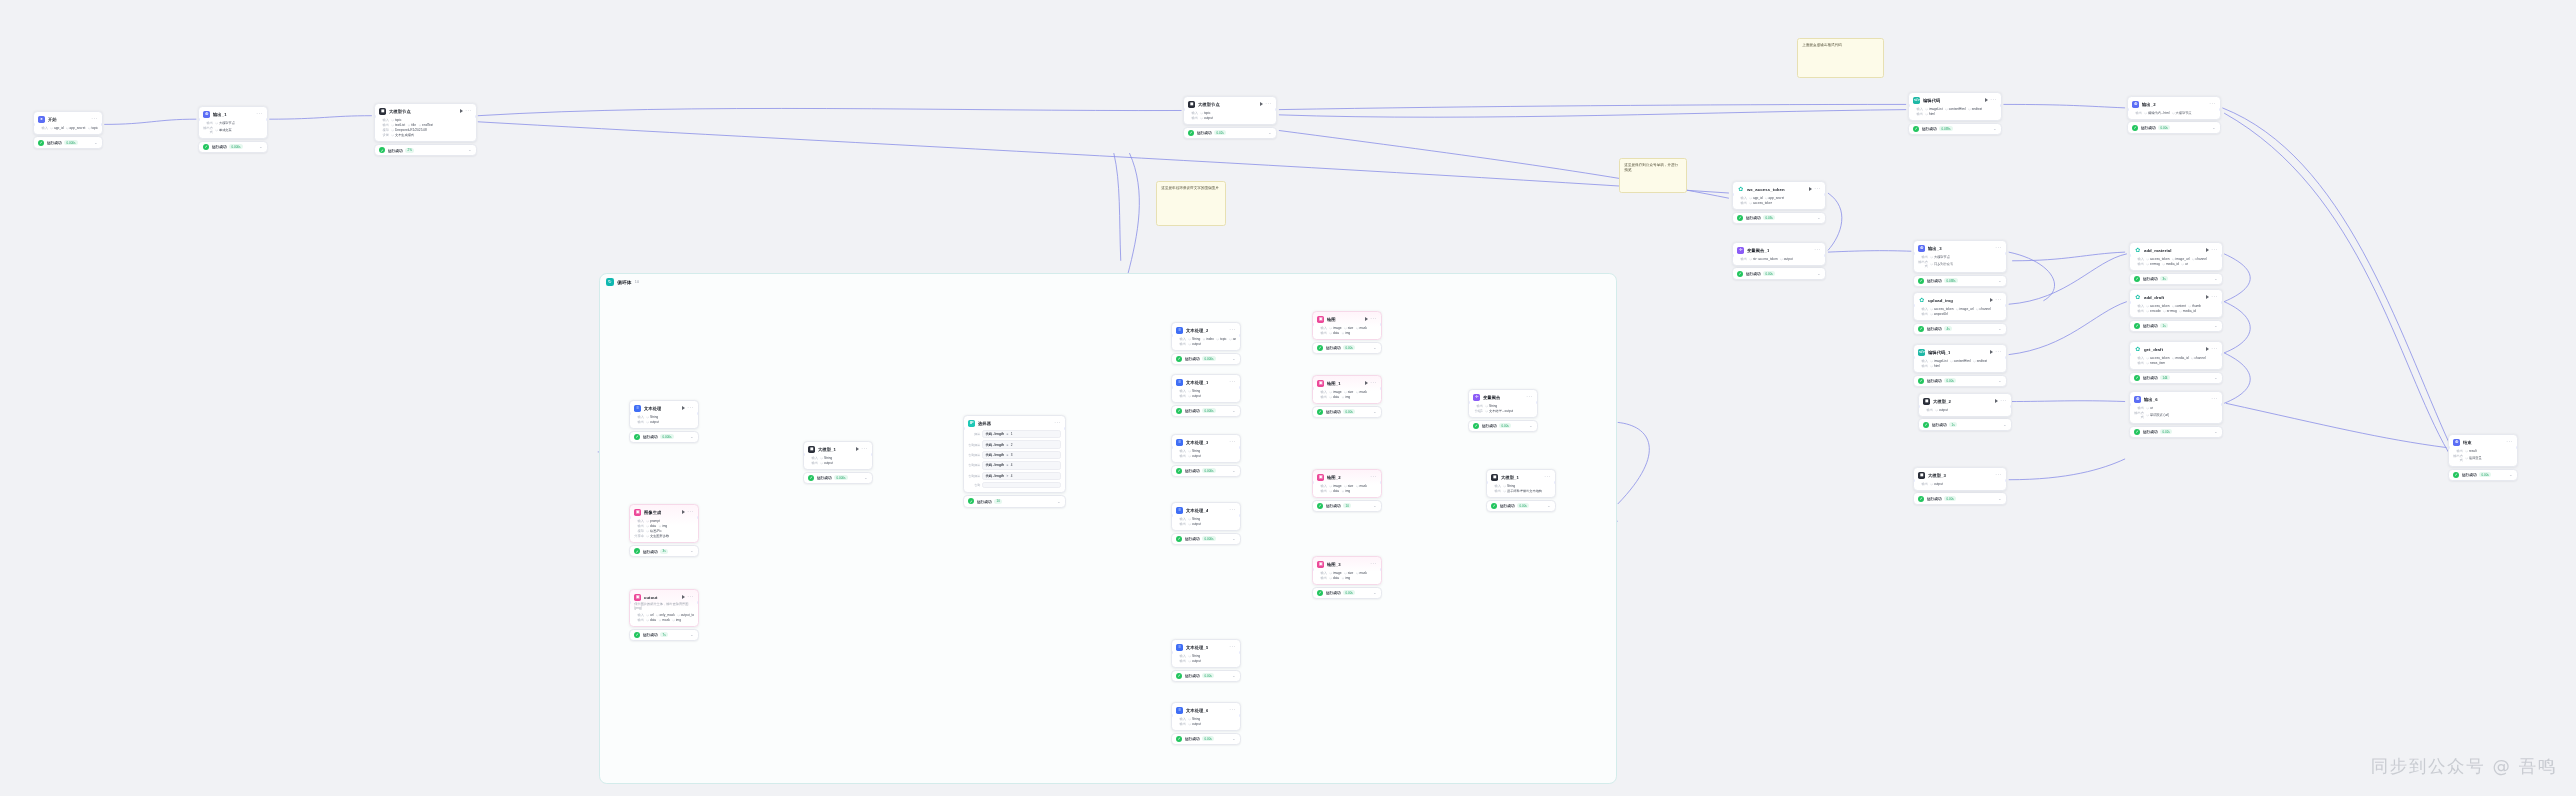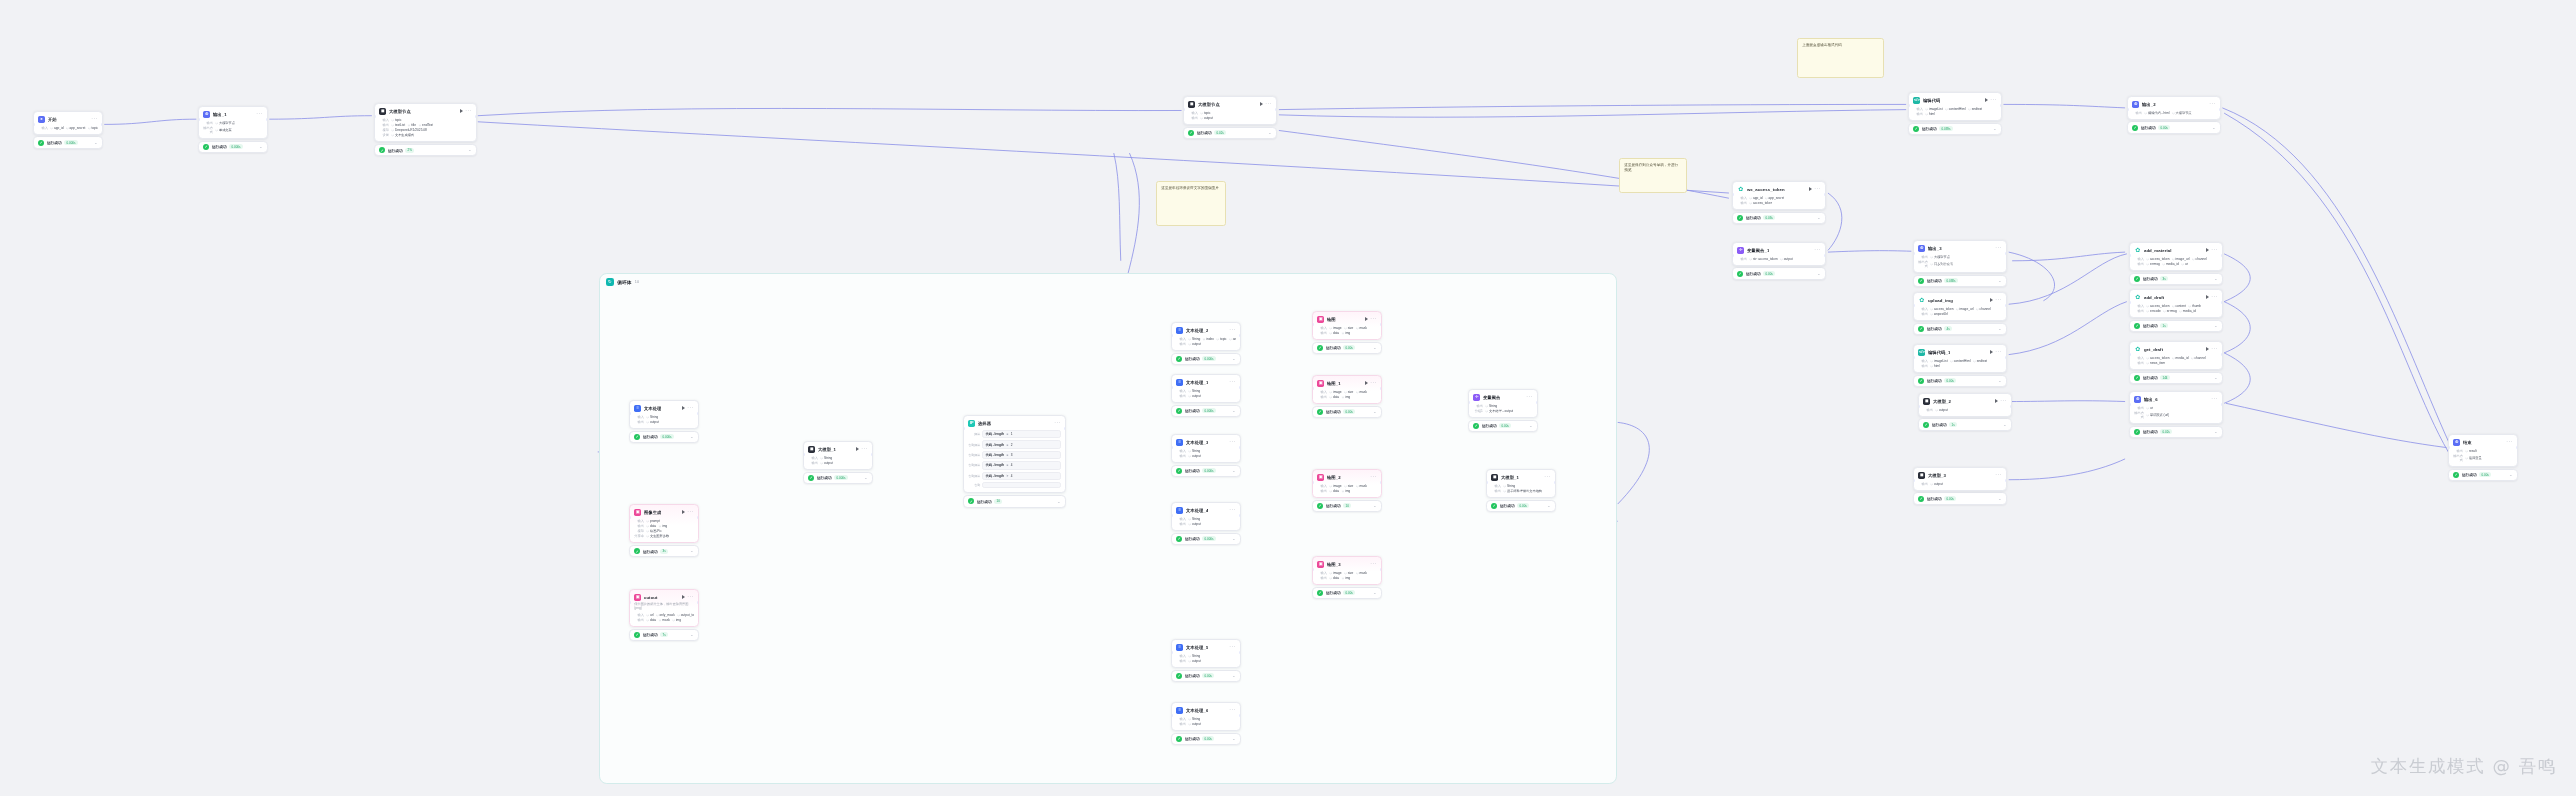--- a/index.html
+++ b/index.html
@@ -1754,15 +1754,15 @@
         </div>
       </div>
     </div>
 
   <div id="note-layer">
       <div class="note" style="left: 1797px; top: 38px; width: 87px; height: 40px;">上面是直接输出格式代码</div>
       <div class="note" style="left: 1619px; top: 158px; width: 68px; height: 35px;">这里是保存到公众号草稿，并进行预览</div>
       <div class="note" style="left: 1156px; top: 181px; width: 70px; height: 45px;">这里是年轻环境设置文字的图像图片</div>
     </div>
 
-  <div class="watermark">文本生成模式 @ 吾鸣</div>
+  <div class="watermark">同步到公众号 @ 吾鸣</div>
 </div>
 
 
 </body></html>

